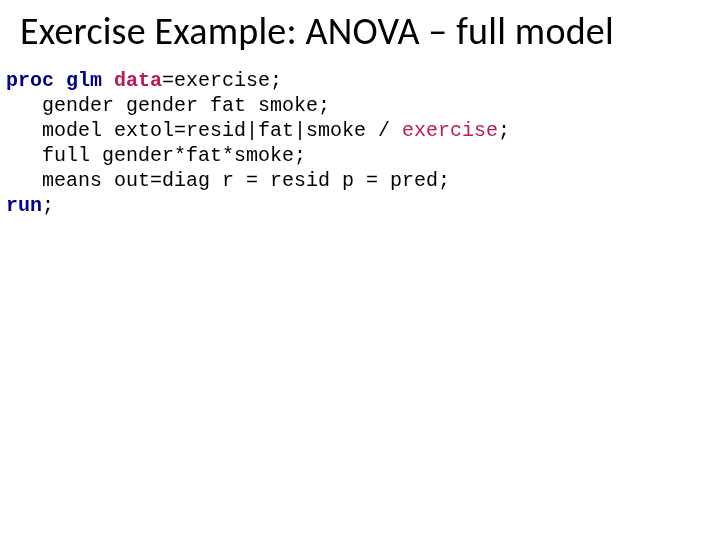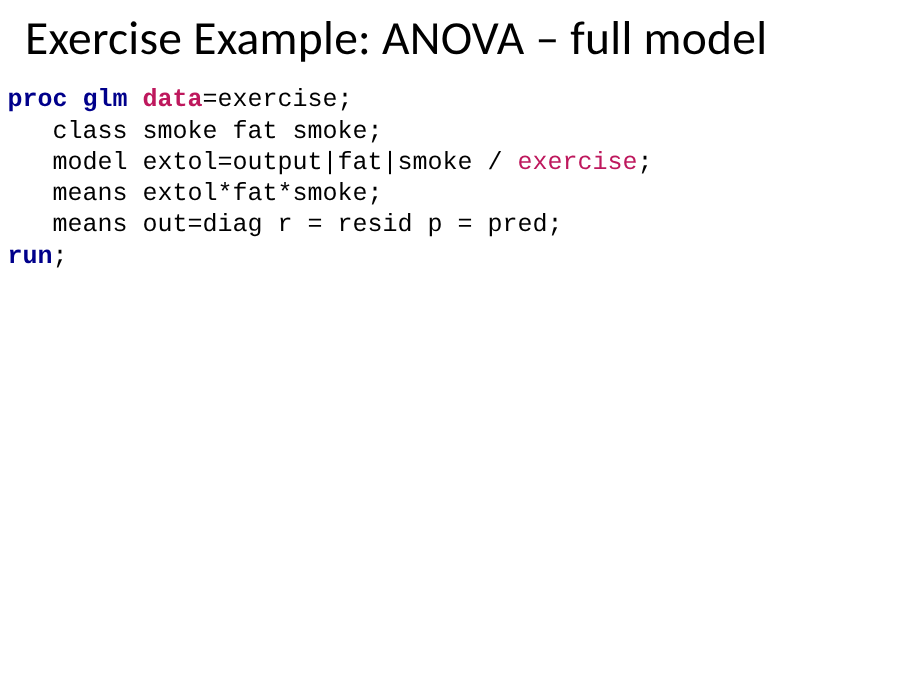--- a/index.html
+++ b/index.html
@@ -36,18 +36,18 @@
   .teal { color: #be185d; }
   .darkblue { color: #00008b; text-align: right; }
 </style>
 </head>
 <body>
 
 <div class="slide">
   <h1 class="title">Exercise Example: ANOVA – full model</h1>
 
   <div class="code-block"><span class="bold darkblue">proc</span><span> </span><span class="bold darkblue">glm</span><span> </span><span class="bold teal">data</span><span>=exercise;</span>
-<span>   class smoke fat smoke;</span>
-<span>   model extol=output|fat|smoke / </span><span class="teal">exercise</span><span>;</span>
-<span>   means extol*fat*smoke;</span>
+<span>   gender gender fat smoke;</span>
+<span>   model extol=resid|fat|smoke / </span><span class="teal">exercise</span><span>;</span>
+<span>   full gender*fat*smoke;</span>
 <span>   means out=diag r = resid p = pred;</span>
 <span class="bold darkblue">run</span><span>;</span></div>
 </div>
 
 </body></html>

